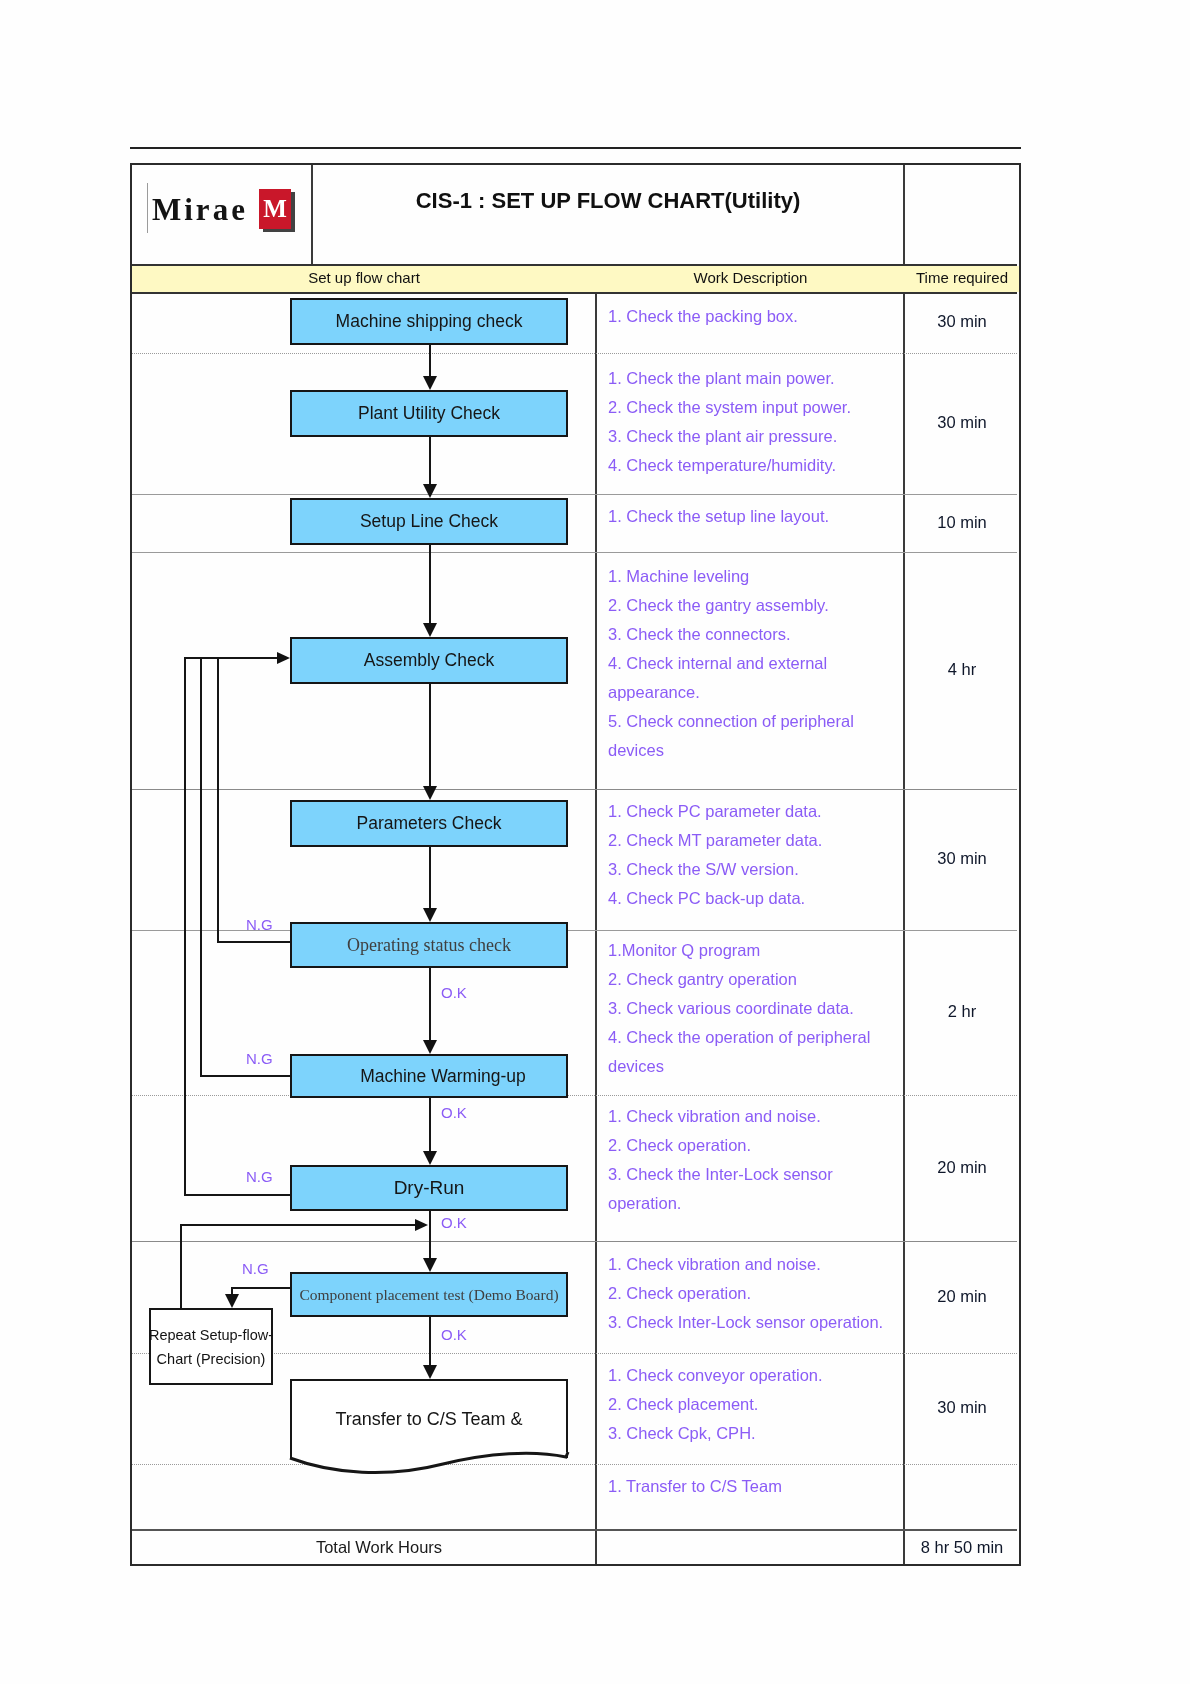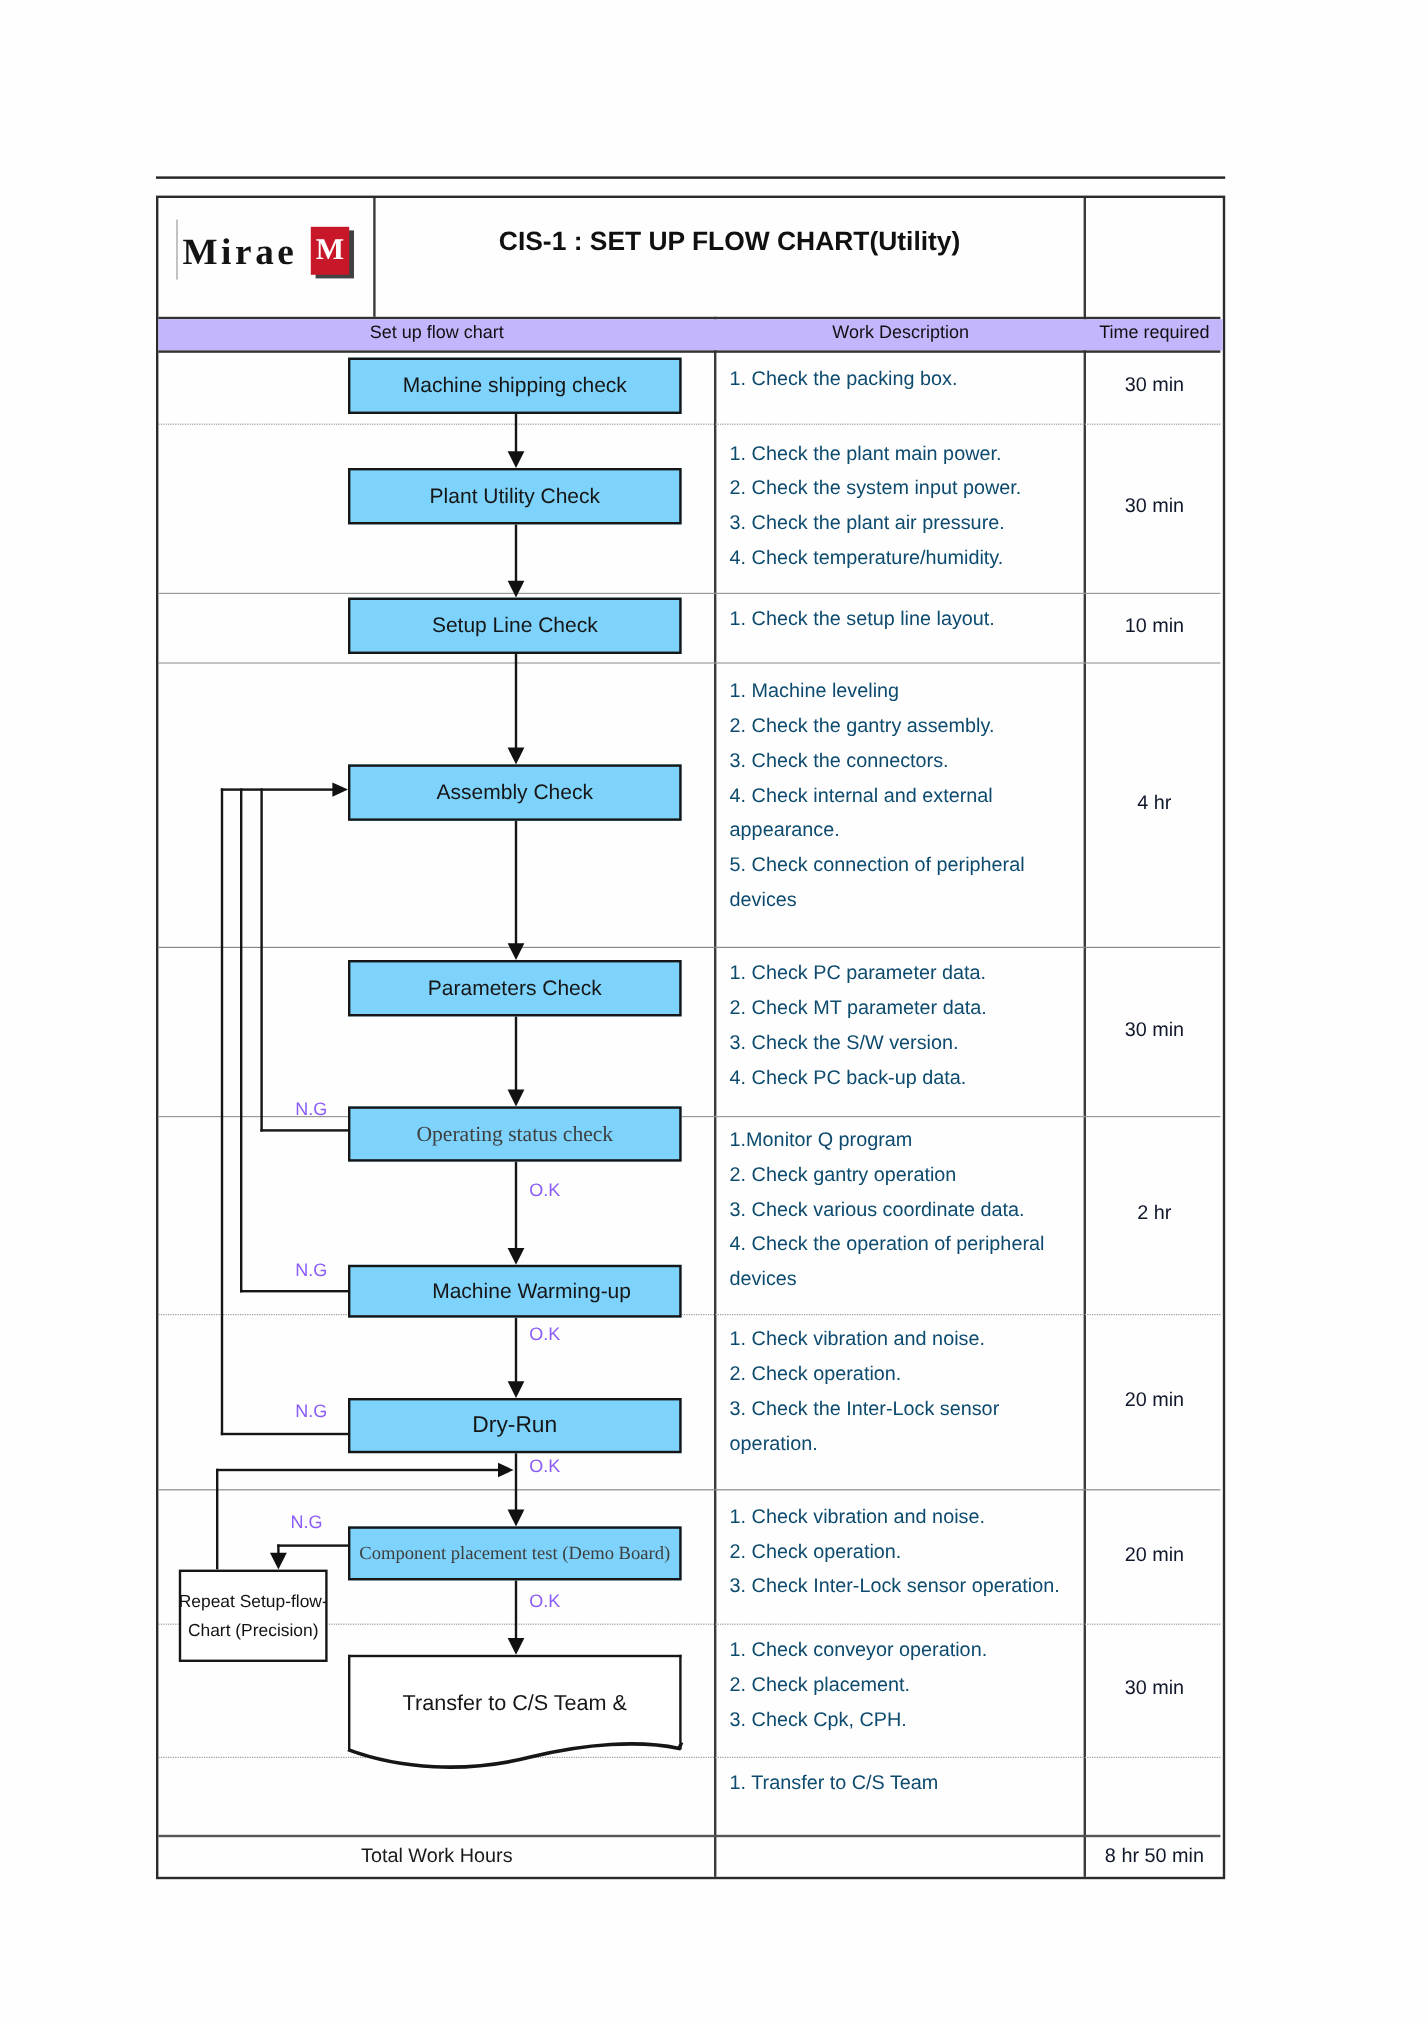--- a/index.html
+++ b/index.html
@@ -1,37 +1,37 @@
 <!DOCTYPE html>
 <html><head>
 <meta charset="utf-8">
 <style>
   html,body{margin:0;padding:0;background:#ffffff;}
   #canvas{position:relative;width:1190px;height:1684px;background:#fefefe;overflow:hidden;
           font-family:"Liberation Sans",sans-serif;color:#1a1a1a;}
-  .abs{position:absolute;}
+  .abs{position:absolute;padding-left:15px;}
   .vl{position:absolute;background:#3a3a3a;width:2px;}
   .hl{position:absolute;background:#3a3a3a;height:2px;}
   .rowline{position:absolute;height:0;border-top:1px solid #9a9a9a;}
   .rowline.dot{border-top-style:dotted;}
   .outer{position:absolute;left:130px;top:163px;width:891px;height:1403px;
          border:2px solid #2b2b2b;box-sizing:border-box;}
-  .band{position:absolute;left:132px;top:266px;width:887px;height:26px;background:#c4b5fd;}
+  .band{position:absolute;left:132px;top:266px;width:887px;height:26px;background:#fef9c3;}
   .bandlab{position:absolute;top:3px;font-size:15px;text-align:center;color:#111;}
   .fline{position:absolute;background:#151515;}
   .fbox{position:absolute;background:#7dd3fc;border:2px solid #161616;box-sizing:border-box;
         display:flex;align-items:center;justify-content:center;font-size:17.5px;
         white-space:nowrap;color:#161616;}
   .serifbox{font-family:"Liberation Serif",serif;color:#3f3f3f;}
   .arrow-down{position:absolute;width:0;height:0;border-left:7px solid transparent;
               border-right:7px solid transparent;border-top:14px solid #111;}
   .arrow-right{position:absolute;width:0;height:0;border-top:6px solid transparent;
                border-bottom:6px solid transparent;border-left:13px solid #111;}
   .ng,.ok{position:absolute;font-size:15px;color:#8b5cf6;}
-  .desc{position:absolute;left:608px;width:292px;font-size:16.5px;line-height:29px;color:#0c4a6e;}
+  .desc{position:absolute;left:608px;width:292px;font-size:16.5px;line-height:29px;color:#8b5cf6;}
   .desc div{white-space:nowrap;}
   .time{position:absolute;left:905px;width:114px;text-align:center;font-size:16.5px;color:#0f172a;}
   .logo-text{position:absolute;left:152px;top:192px;font-family:"Liberation Serif",serif;
              font-weight:bold;font-size:31px;letter-spacing:3px;color:#141414;}
   .logo-sq{position:absolute;left:259px;top:189px;width:32px;height:40px;background:#c9172a;
            box-shadow:4px 3px 0 rgba(45,45,45,0.9);display:flex;align-items:center;justify-content:center;}
   .logo-sq span{color:#fff;font-family:"Liberation Serif",serif;font-weight:bold;font-size:25px;}
   .title{position:absolute;left:312px;top:188px;width:592px;text-align:center;
          font-size:22px;font-weight:bold;color:#101010;}
   .repeat{position:absolute;left:149px;top:1308px;width:124px;height:77px;background:#fff;

